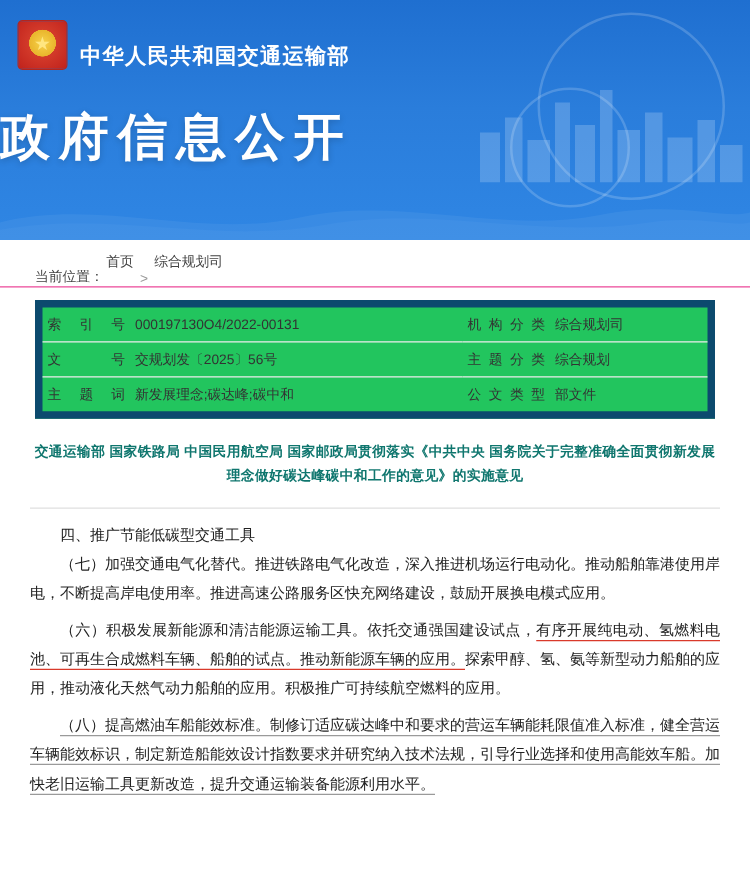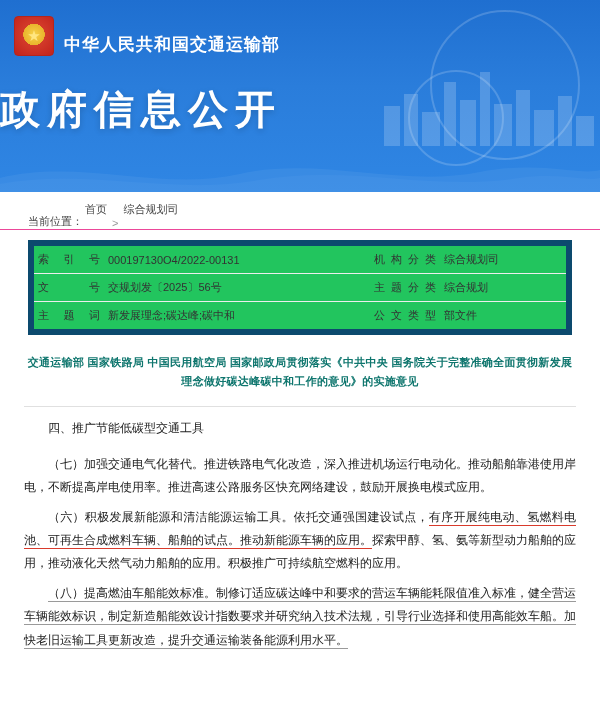--- a/index.html
+++ b/index.html
@@ -164,21 +164,21 @@
   }
 
   
   .body {
     margin: 10px 24px 0 24px;
     font-size: 12px;
     color: #222;
     line-height: 1.95;
   }
   .body p { margin: 0 0 6px 0; text-indent: 2em; text-align: justify; }
-  .body p.sect { text-indent: 2em; margin-bottom: 13px; }
+  .body p.sect { text-indent: 2em; margin-bottom: 0; }
   .u-red {
     border-bottom: 1px solid #d93a2b;
     padding-bottom: 1px;
   }
   .u-grey {
     border-bottom: 1px solid #9a9a9a;
     padding-bottom: 1px;
   }
 </style>
 </head>

